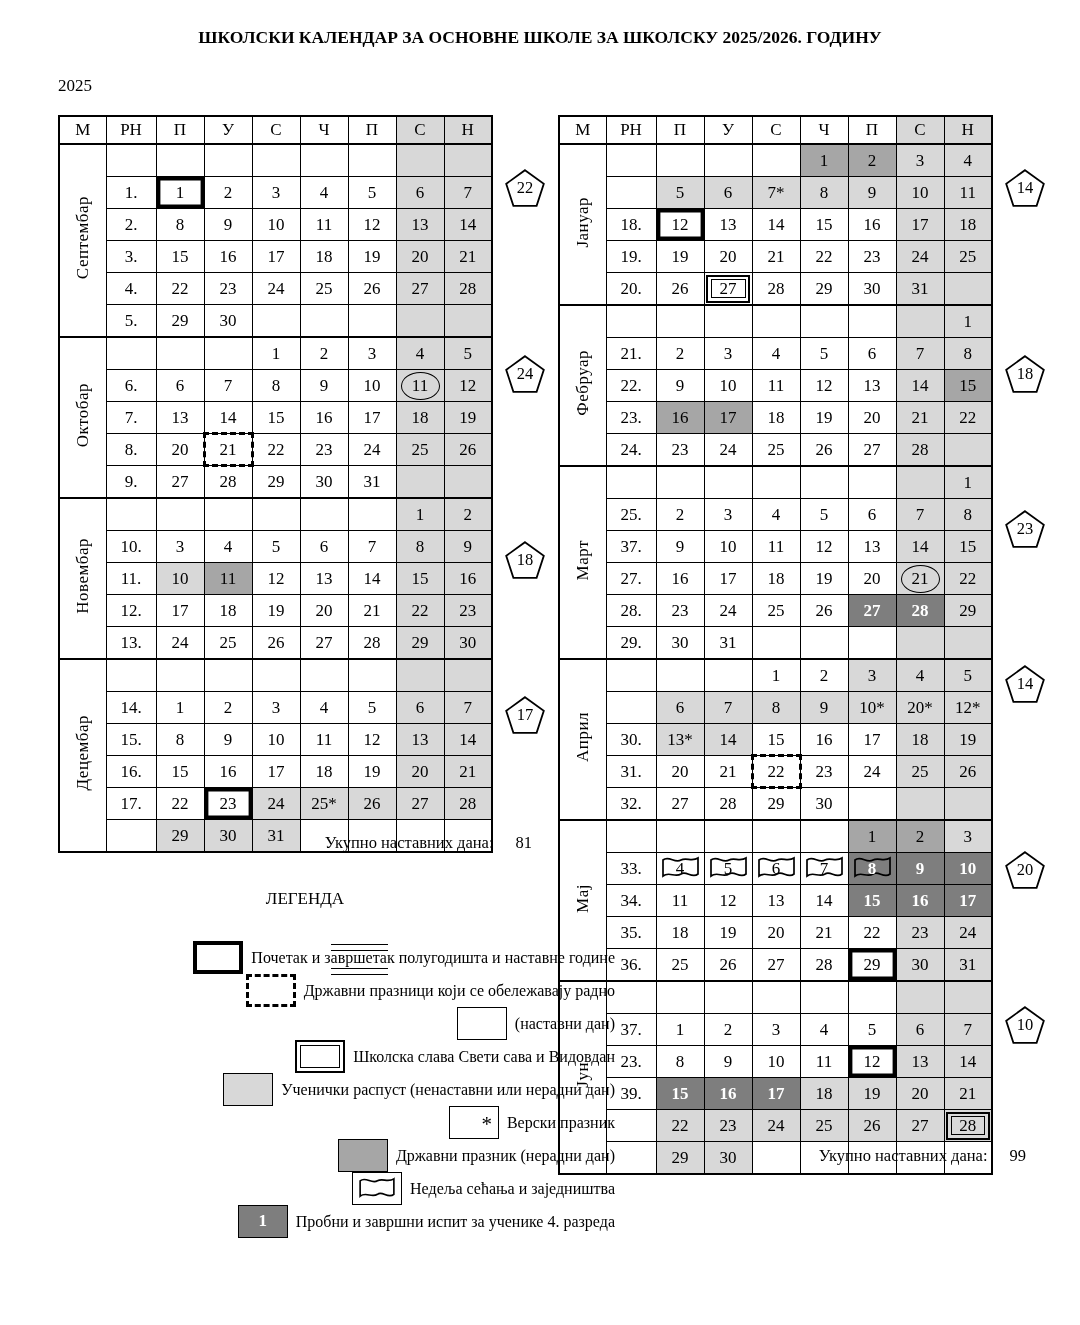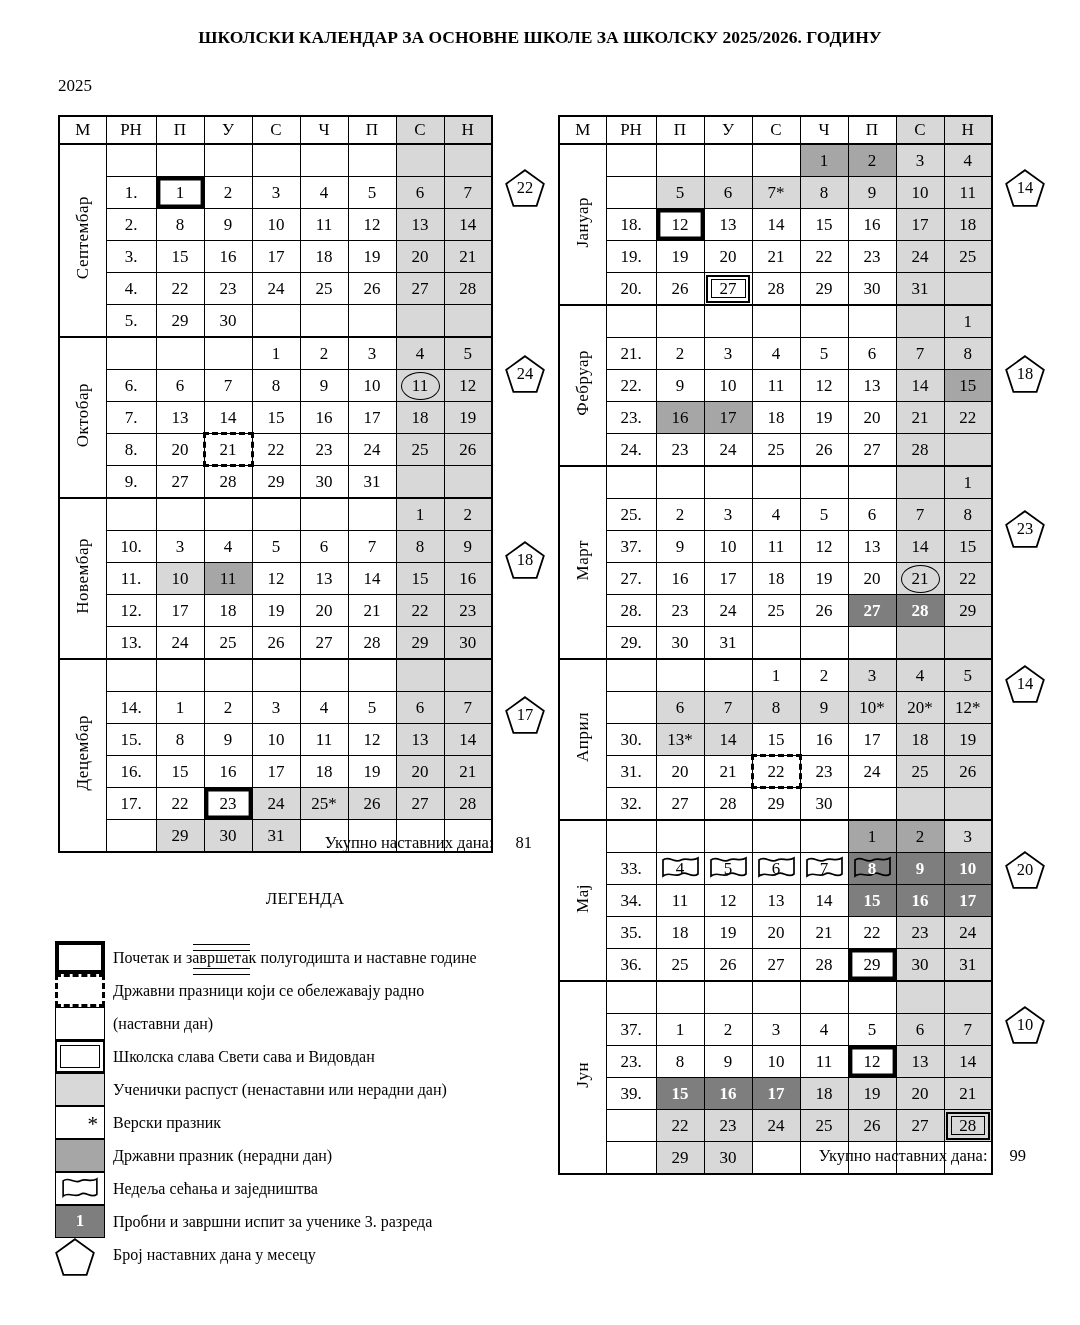--- a/index.html
+++ b/index.html
@@ -38,21 +38,21 @@
   .num{position:relative;z-index:4;}
   .flagsvg{position:absolute;left:2px;top:1px;z-index:1;}
   .pent{position:absolute;left:447px;width:40px;height:38px;}
   .pent svg{position:absolute;left:0;top:0;}
   .pent span{position:absolute;left:0;top:9px;width:100%;text-align:center;font-size:16.5px;}
   .total{position:absolute;display:flex;justify-content:flex-end;gap:22px;font-size:16.5px;}
   .total-left{left:58px;top:833px;width:474px;}
   .total-right{left:558px;top:1146px;width:468px;}
   .legend-heading{position:absolute;left:55px;top:889px;width:500px;text-align:center;font-size:17px;}
   .legend{position:absolute;left:55px;top:941px;width:560px;}
-  .li{display:flex;align-items:center;height:33px;}
+  .li{display:flex;align-items:center;height:33px;justify-content:flex-end;}
   .sw{width:50px;height:33px;flex:0 0 50px;box-sizing:border-box;position:relative;}
   .sw-thick{border:4px solid #000;}
   .sw-dash{border:3px dashed #000;}
   .sw-plain{border:1.6px solid #000;}
   .sw-double{border:2px solid #000;}
   .sw-double i{position:absolute;left:3px;top:3px;right:3px;bottom:3px;
                border:1.2px solid #000;display:block;}
   .sw-ellipse{border:none;}
   .sw-ellipse i{display:block;width:44px;height:28px;margin:2px 0 0 1px;
                 border:1.8px solid #000;border-radius:50%;}
@@ -801,22 +801,16 @@
       <div class="li">
         <div class="sw sw-flag">
           <svg class="flagsvg" width="44" height="27" viewBox="0 0 43 28">
             <path d="M4 6 C10 1 16 10 22 6 C27 3 33 8 39 4 L39 20 C33 25 27 16 22 20 C16 24 10 17 4 22 Z" fill="none" stroke="#000" stroke-width="1.7"></path>
           </svg>
         </div>
         <span class="li-label">Недеља сећања и заједништва</span>
       </div>
       <div class="li">
         <div class="sw sw-exam">1</div>
-        <span class="li-label">Пробни и завршни испит за ученике 3. разреда</span>
-      </div>
-      <div class="li">
-        <div class="sw sw-pentagon"><svg width="40" height="38" viewBox="0 0 40 38">
-            <polygon points="20,1.2 38.8,14.8 31.6,36.8 8.4,36.8 1.2,14.8" fill="#fff" stroke="#000" stroke-width="1.8"></polygon>
-          </svg></div>
-        <span class="li-label">Број наставних дана у месецу</span>
+        <span class="li-label">Пробни и завршни испит за ученике 4. разреда</span>
       </div>
     </div>
 </div>
 
 </body></html>

